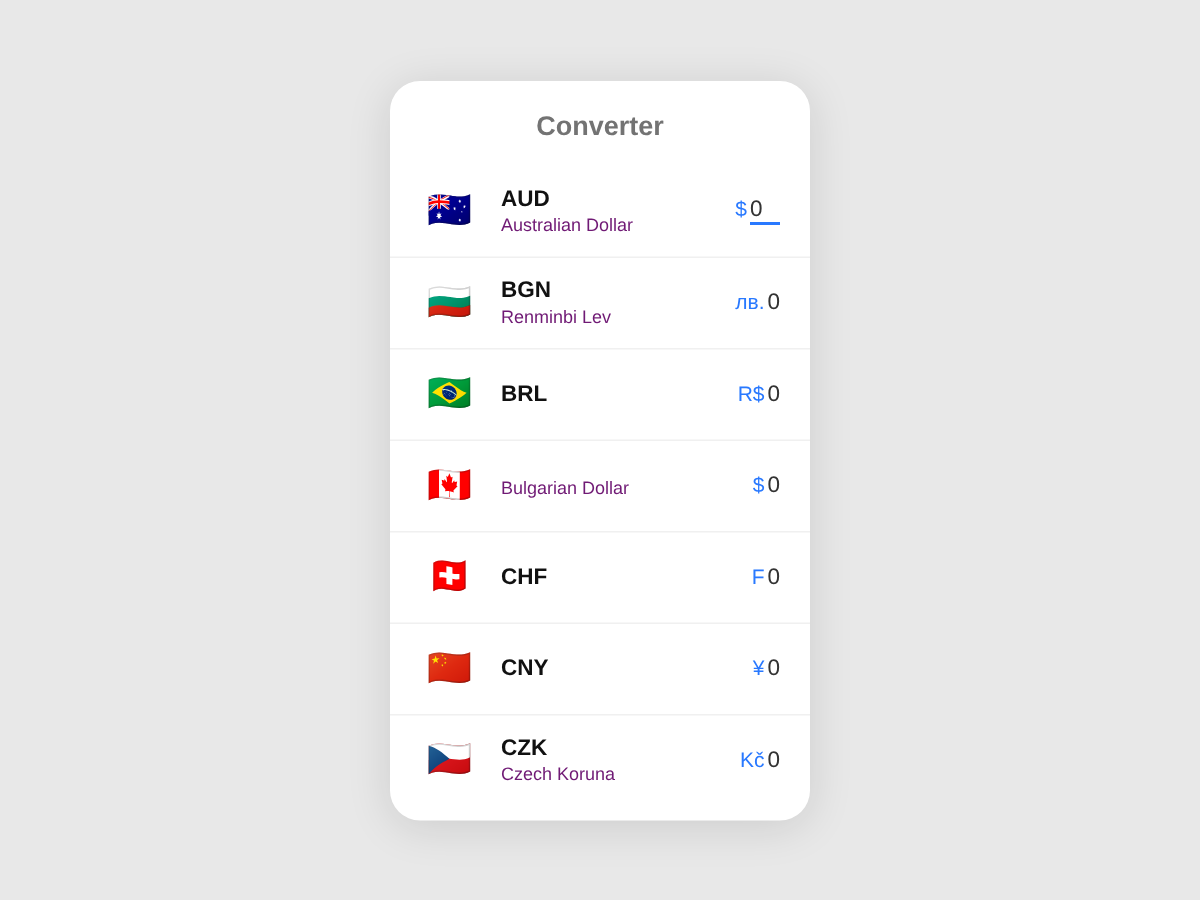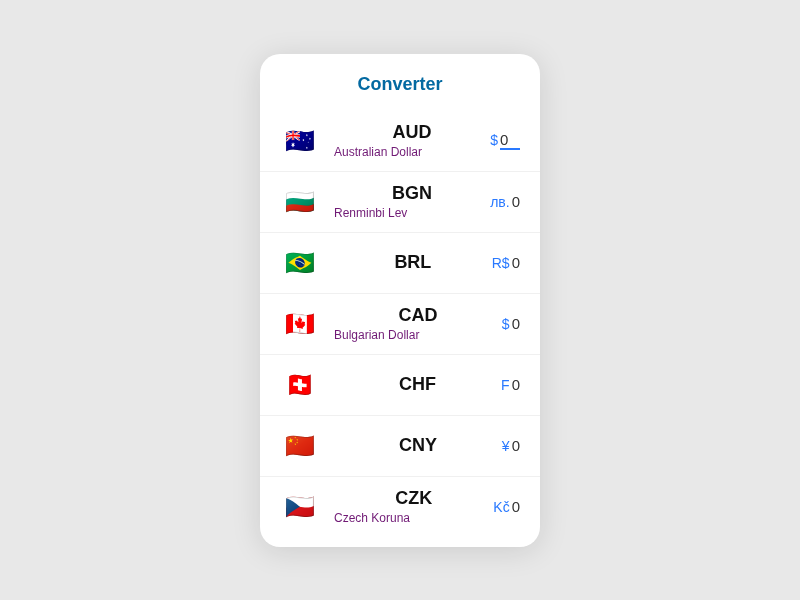--- a/index.html
+++ b/index.html
@@ -18,21 +18,21 @@
       box-shadow: 0 4px 30px rgba(0,0,0,0.12);
       width: 280px;
       padding: 20px 0 10px 0;
       max-height: 570px;
       overflow: hidden;
     }
     .card-title {
       text-align: center;
       font-size: 18px;
       font-weight: 600;
-      color: #0369a1;
+      color: #737373;
       margin-bottom: 16px;
       padding: 0 20px;
     }
     .currency-list {
       list-style: none;
     }
     .currency-item {
       display: flex;
       align-items: center;
       padding: 10px 20px;
@@ -51,24 +51,23 @@
       display: flex;
       align-items: center;
       justify-content: center;
       font-size: 24px;
       line-height: 1;
     }
     .currency-info {
       flex: 1;
     }
     .currency-code {
-      font-size: 18px;
+      font-size: 15px;
       font-weight: 600;
       color: #111;
-      text-align: center;
     }
     .currency-name {
       font-size: 12px;
       color: #701a75;
       margin-top: 2px;
     }
     .currency-value {
       display: flex;
       align-items: baseline;
       gap: 2px;
@@ -124,21 +123,20 @@
           <div class="currency-code">BRL</div>
         </div>
         <div class="currency-value">
           <span class="currency-symbol">R$</span>
           <span class="currency-amount">0</span>
         </div>
       </li>
       <li class="currency-item">
         <div class="flag">🇨🇦</div>
         <div class="currency-info">
-          <div class="currency-code">CAD</div>
           <div class="currency-name">Bulgarian Dollar</div>
         </div>
         <div class="currency-value">
           <span class="currency-symbol">$</span>
           <span class="currency-amount">0</span>
         </div>
       </li>
       <li class="currency-item">
         <div class="flag">🇨🇭</div>
         <div class="currency-info">

